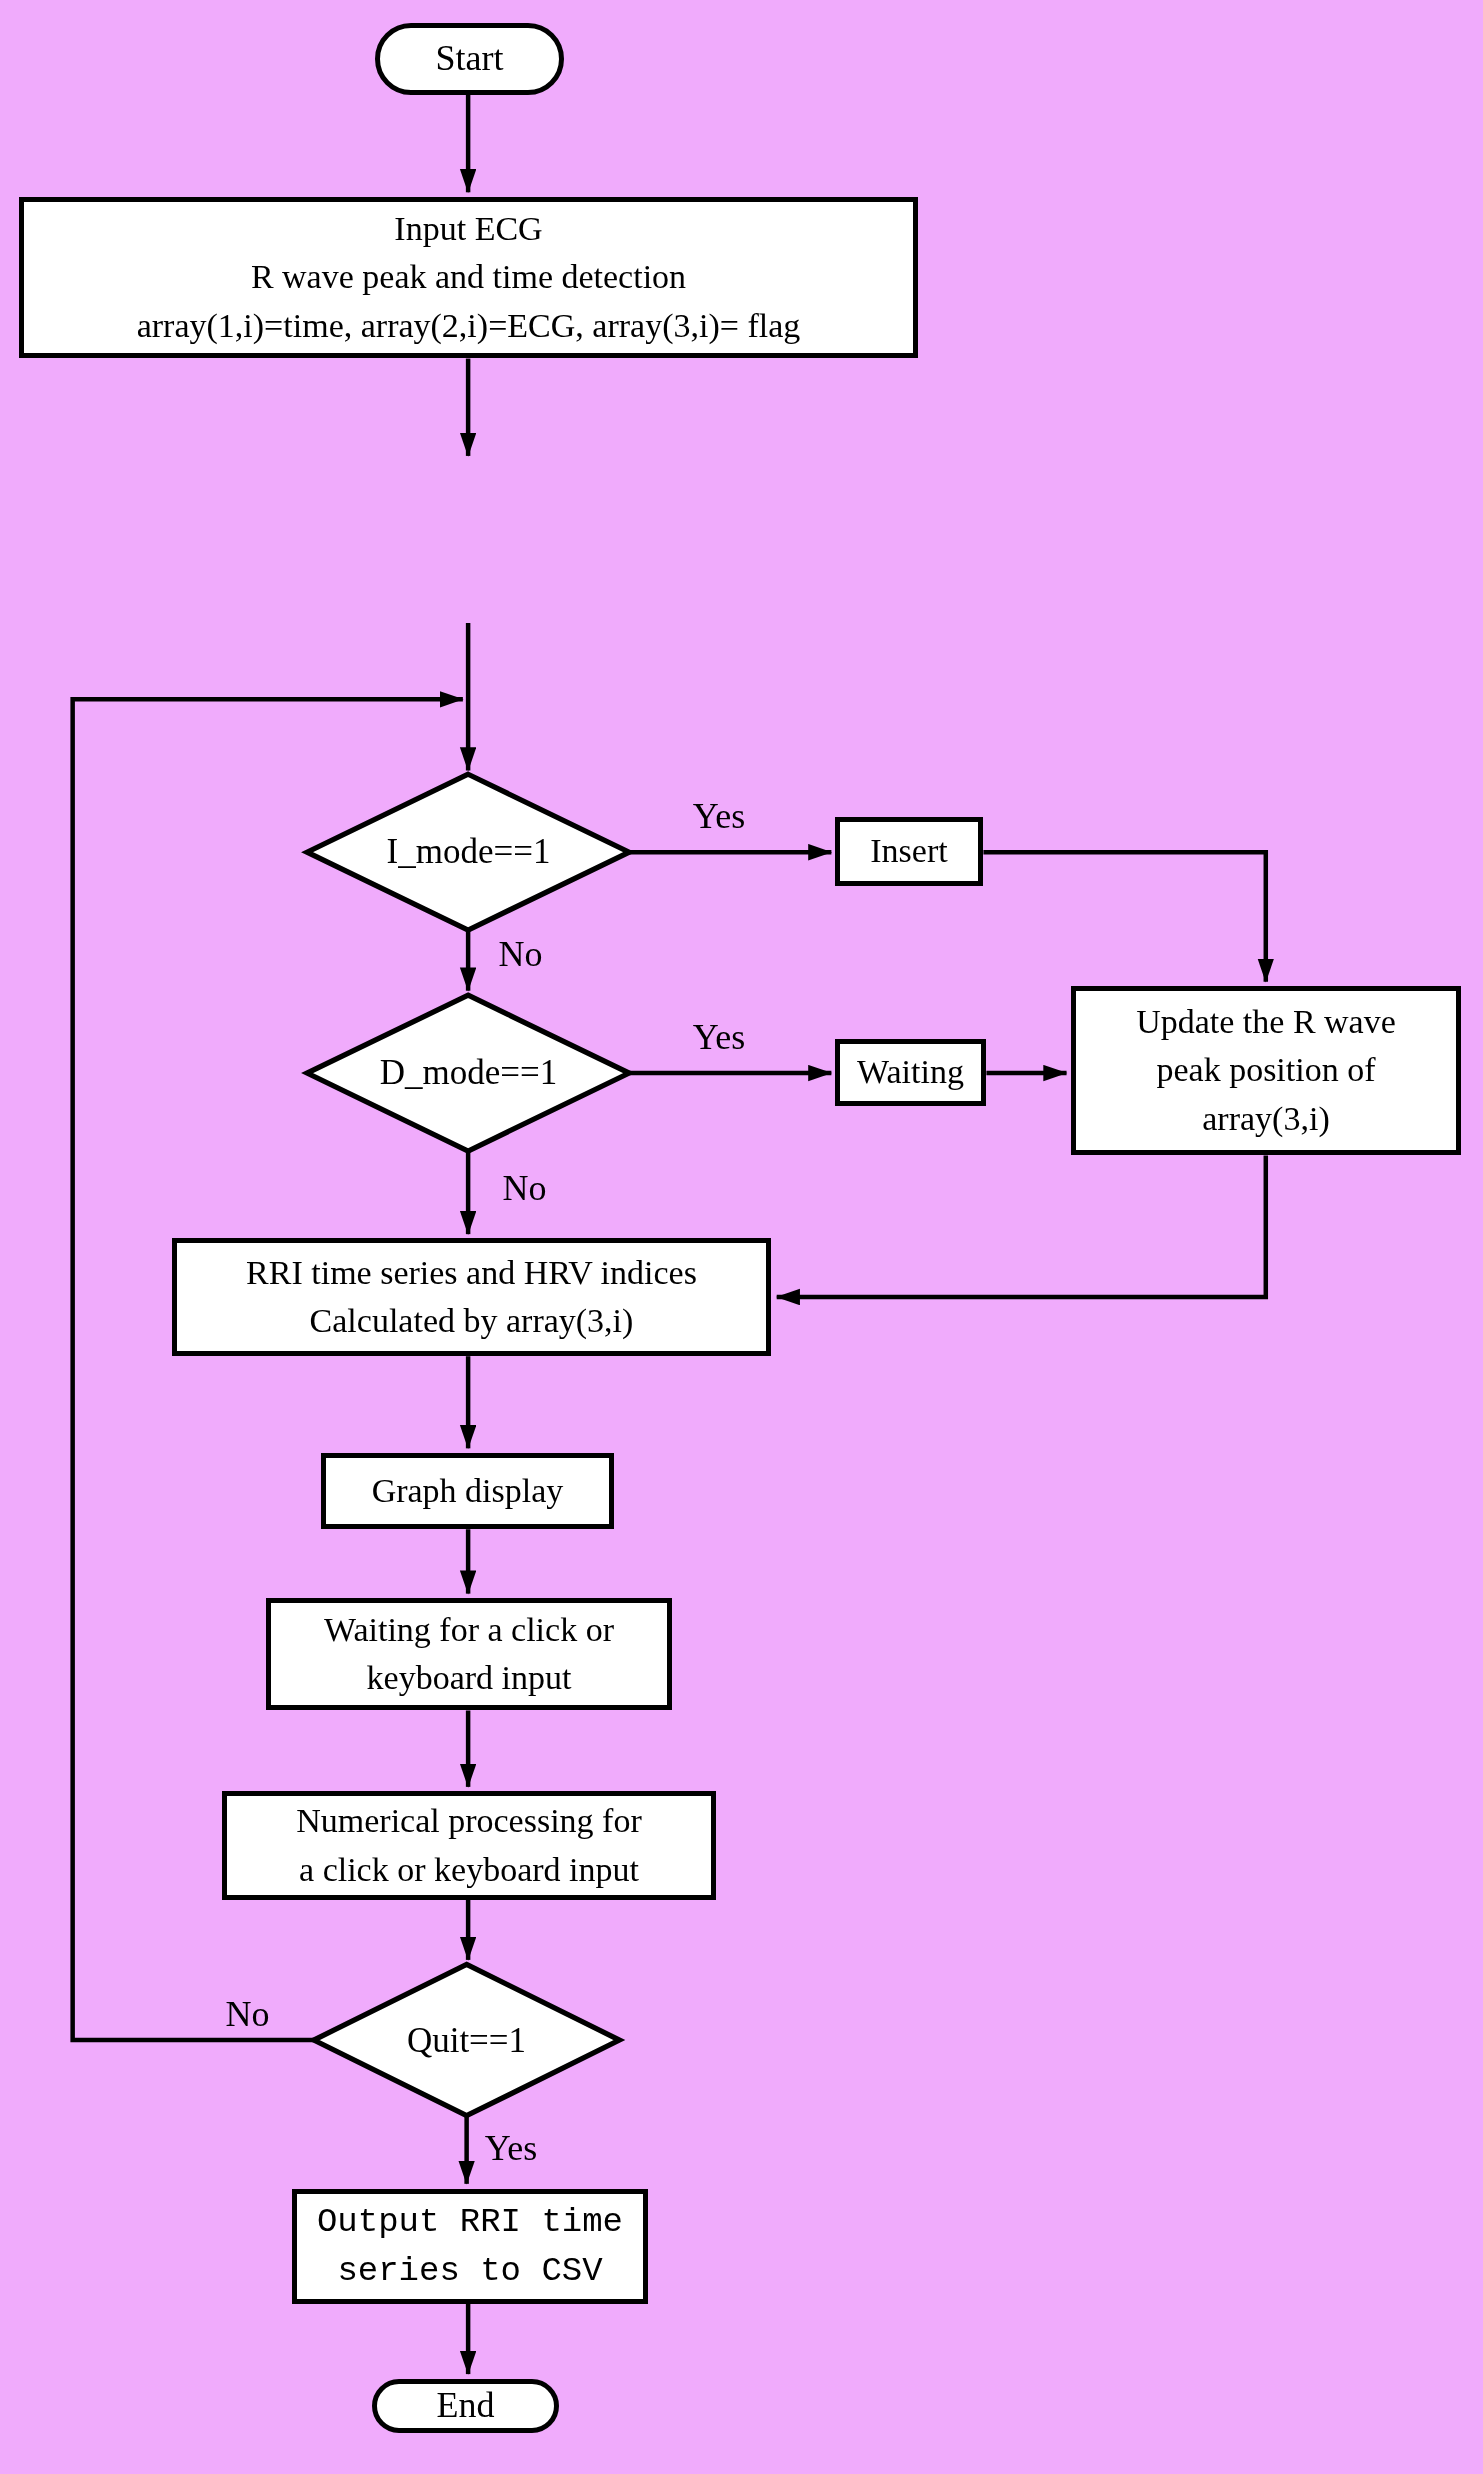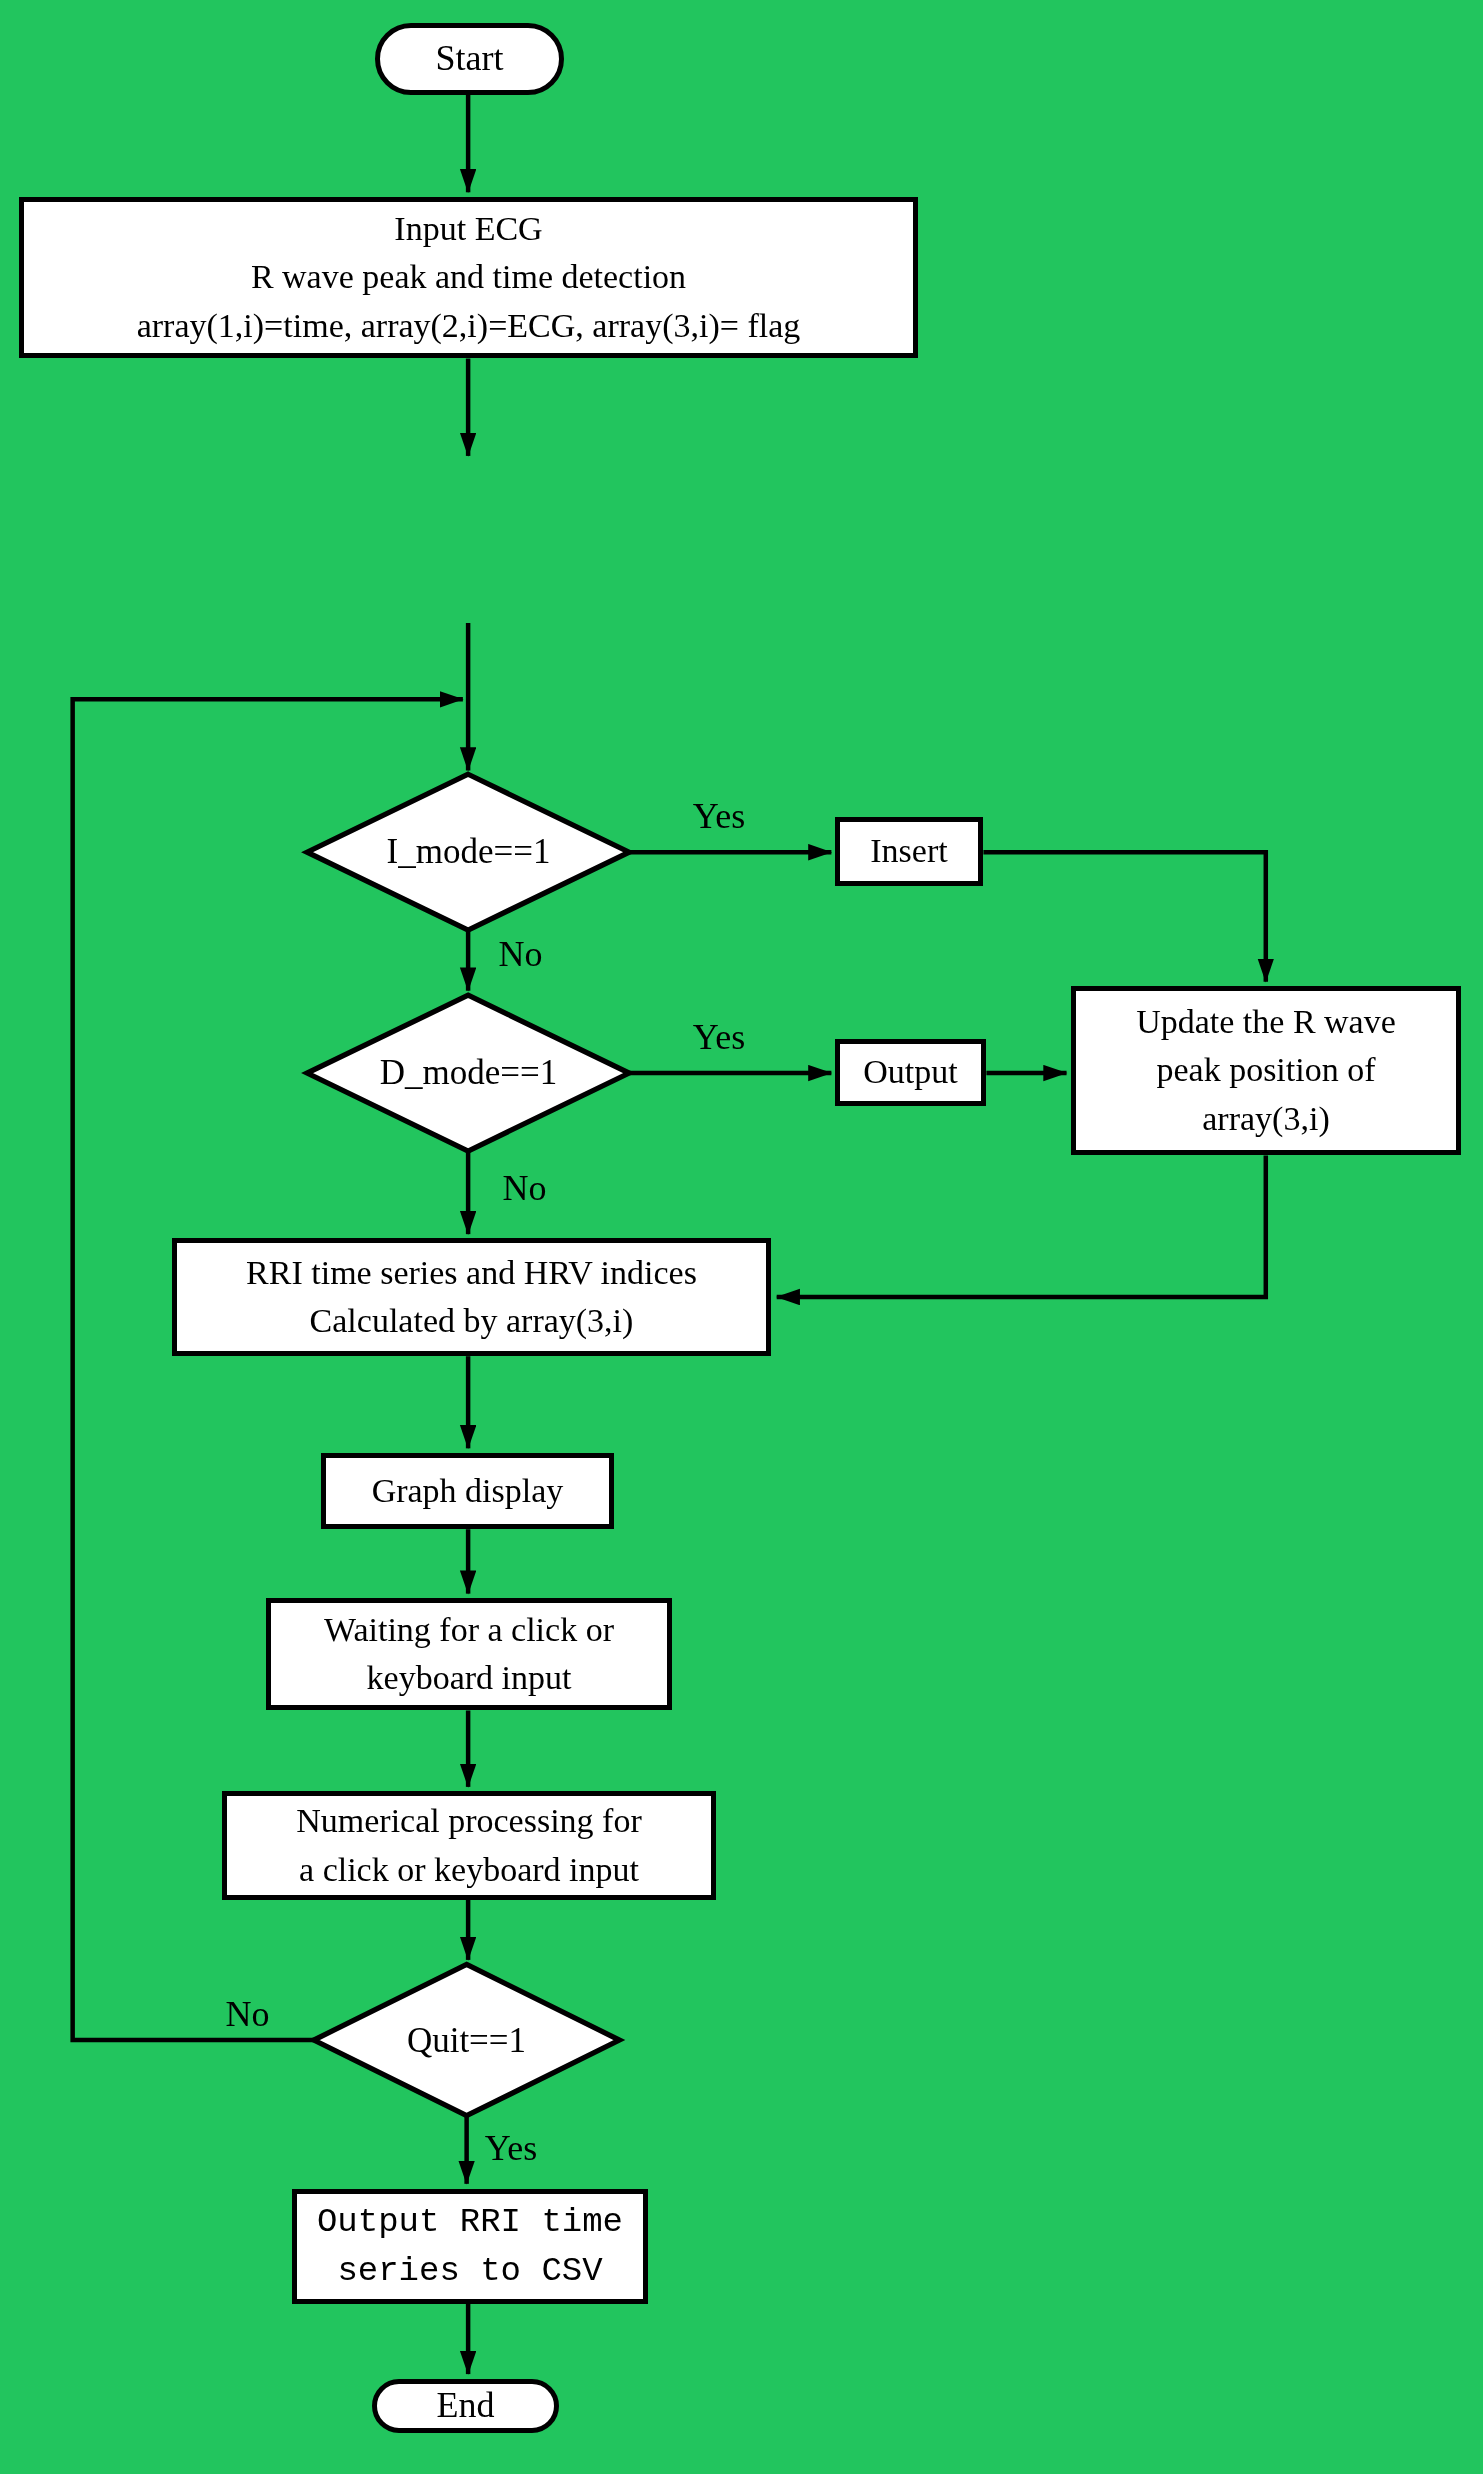--- a/index.html
+++ b/index.html
@@ -4,21 +4,21 @@
 <style>
   html, body {
     margin: 0;
     padding: 0;
     background: #ffffff;
   }
   .canvas {
     position: relative;
     width: 1483px;
     height: 2475px;
-    background: #22c55e;
+    background: #f0abfc;
     font-family: "Liberation Serif", serif;
     color: #000000;
     overflow: hidden;
   }
   .connectors {
     position: absolute;
     left: 0;
     top: 0;
     width: 1483px;
     height: 2475px;
@@ -138,21 +138,21 @@
 
   <div class="decision-label" id="t-imode">I_mode==1</div>
 
   <div class="node" id="n-insert">
     <div>Insert</div>
   </div>
 
   <div class="decision-label" id="t-dmode">D_mode==1</div>
 
   <div class="node" id="n-delete">
-    <div>Output</div>
+    <div>Waiting</div>
   </div>
 
   <div class="node" id="n-update">
     <div>Update the R wave</div>
     <div>peak position of</div>
     <div>array(3,i)</div>
   </div>
 
   <div class="node" id="n-rri">
     <div>RRI time series and HRV indices</div>

